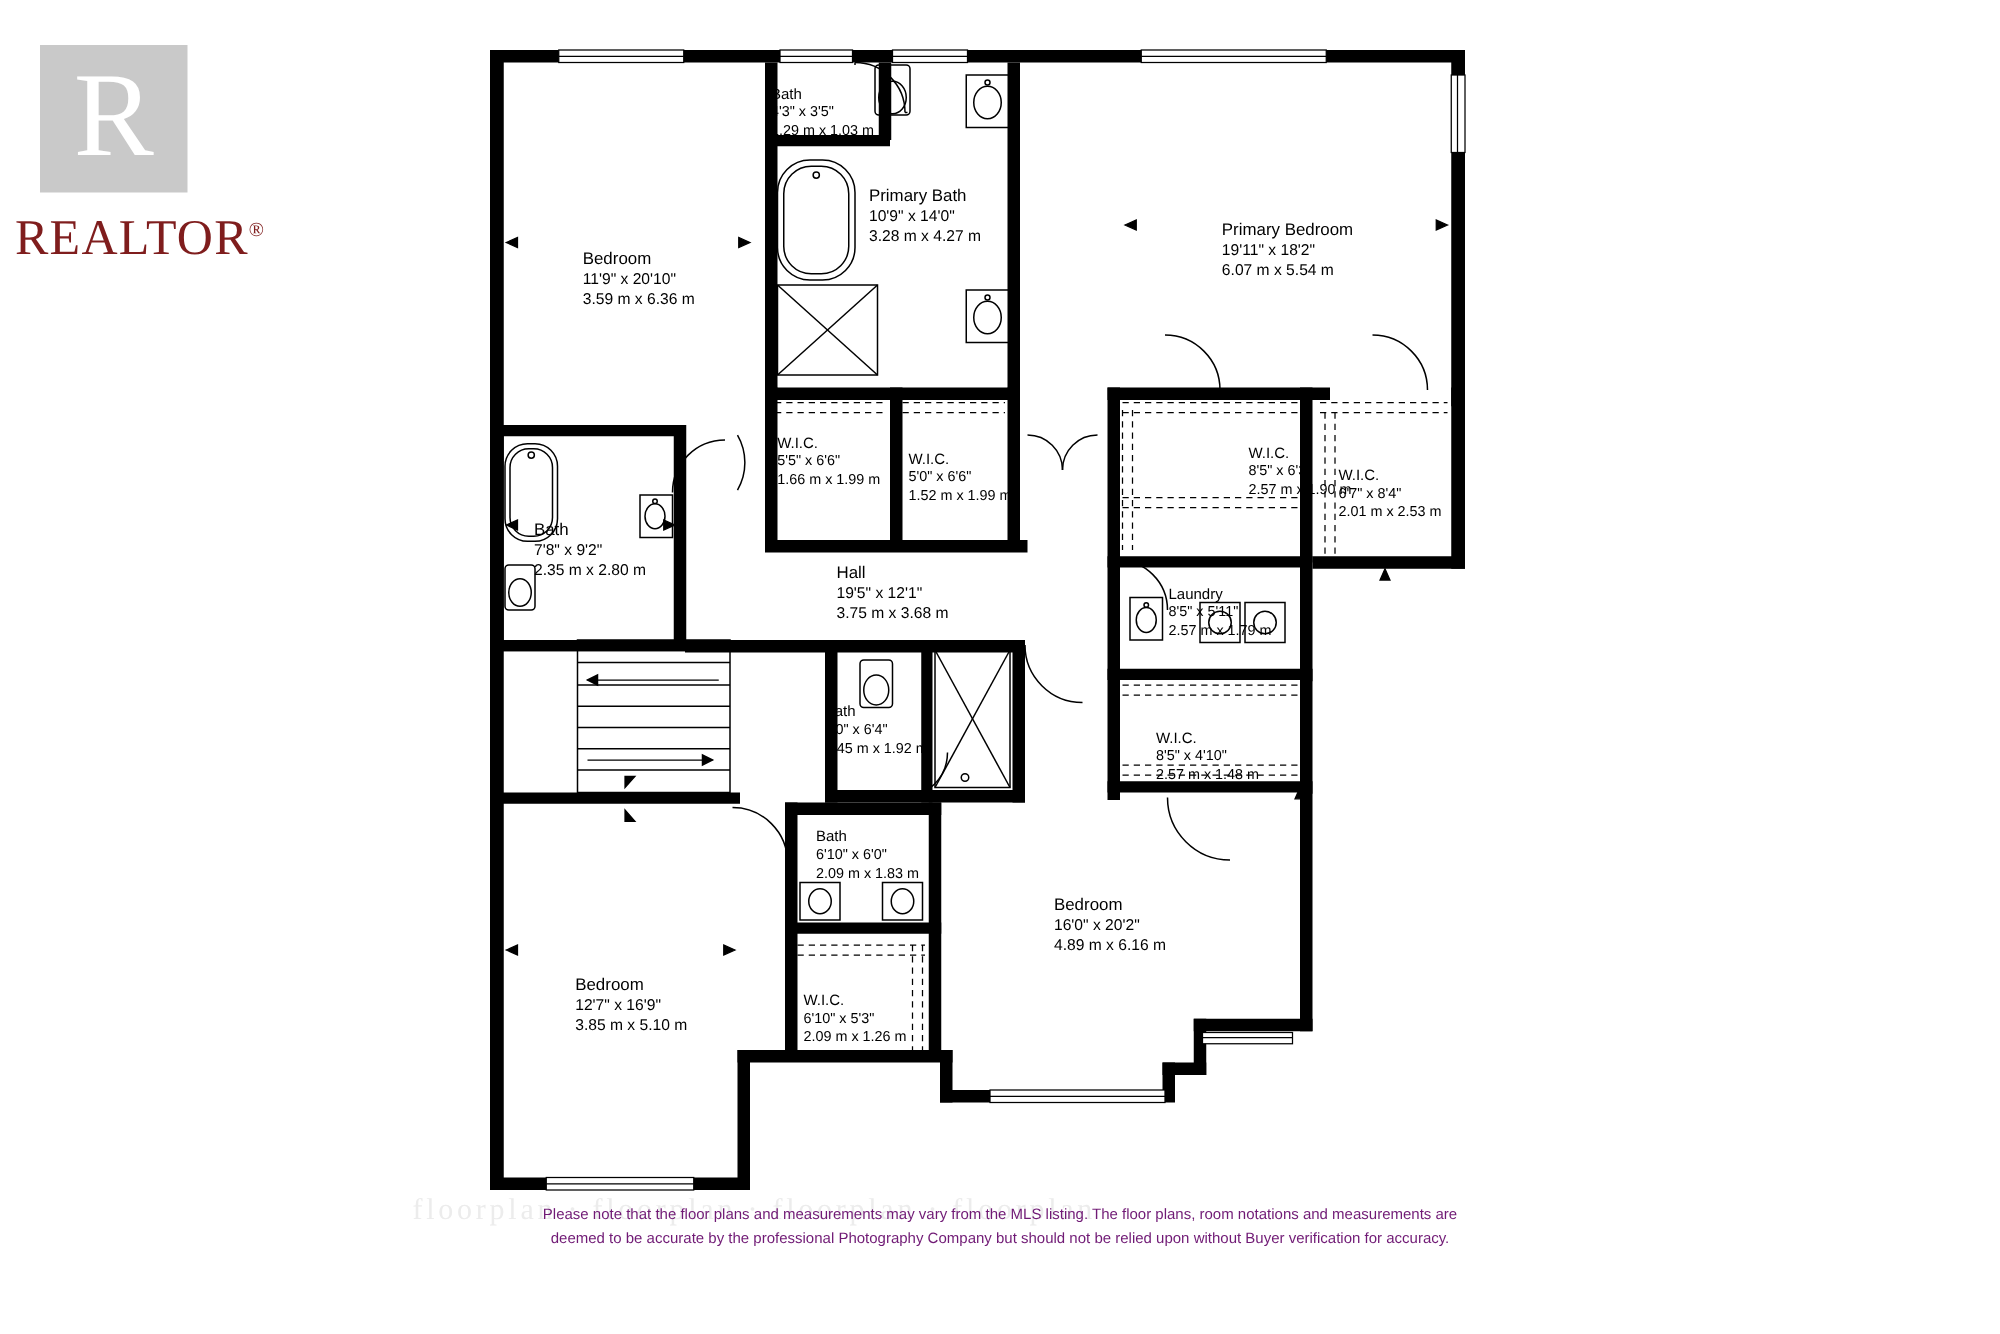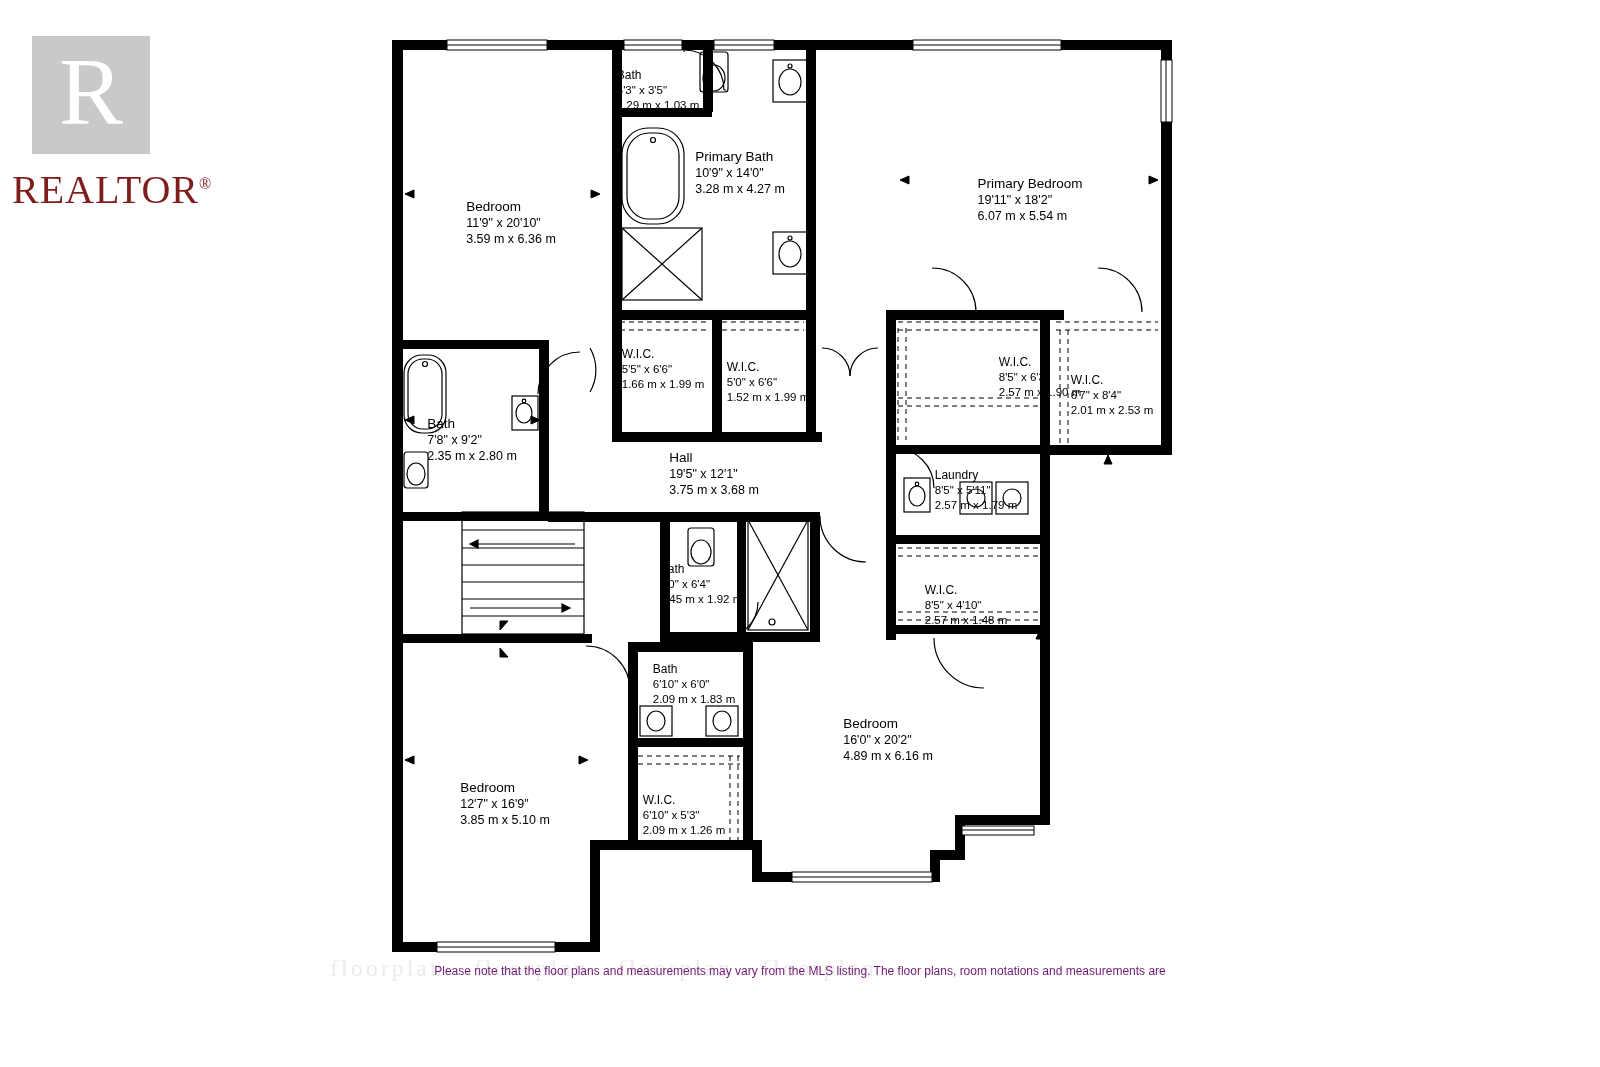--- a/index.html
+++ b/index.html
@@ -432,13 +432,14 @@
       <div class="name">W.I.C.</div>
       <div class="dim">6'10" x 5'3"</div>
       <div class="dim">2.09 m x 1.26 m</div>
     </div>
   </div>
 
 <div class="wm-diag">floorplan   ·   floorplan   ·   floorplan   ·   floorplan</div>
 
 <div class="disclaimer">
   <div>Please note that the floor plans and measurements may vary from the MLS listing. The floor plans, room notations and measurements are</div>
+  <div>deemed to be accurate by the professional Photography Company but should not be relied upon without Buyer verification for accuracy.</div>
 </div>
 
 </body></html>

